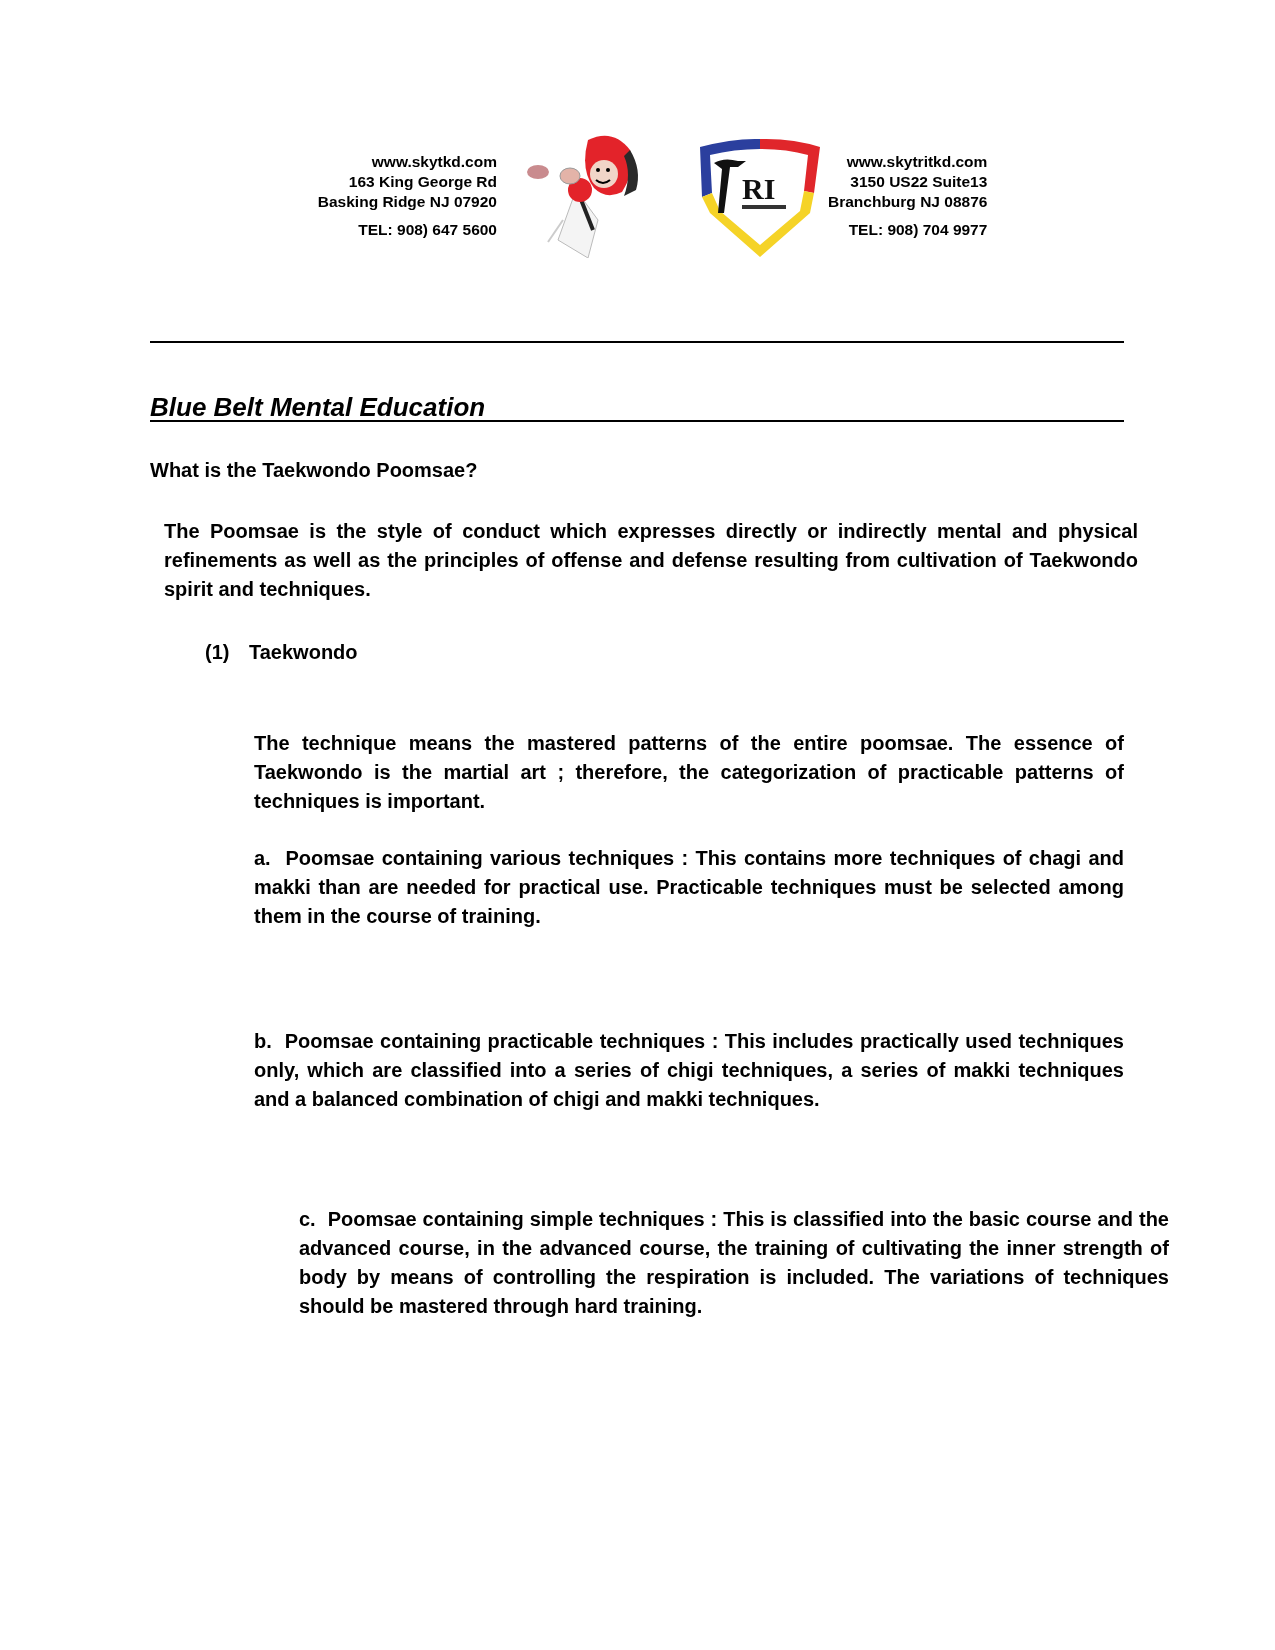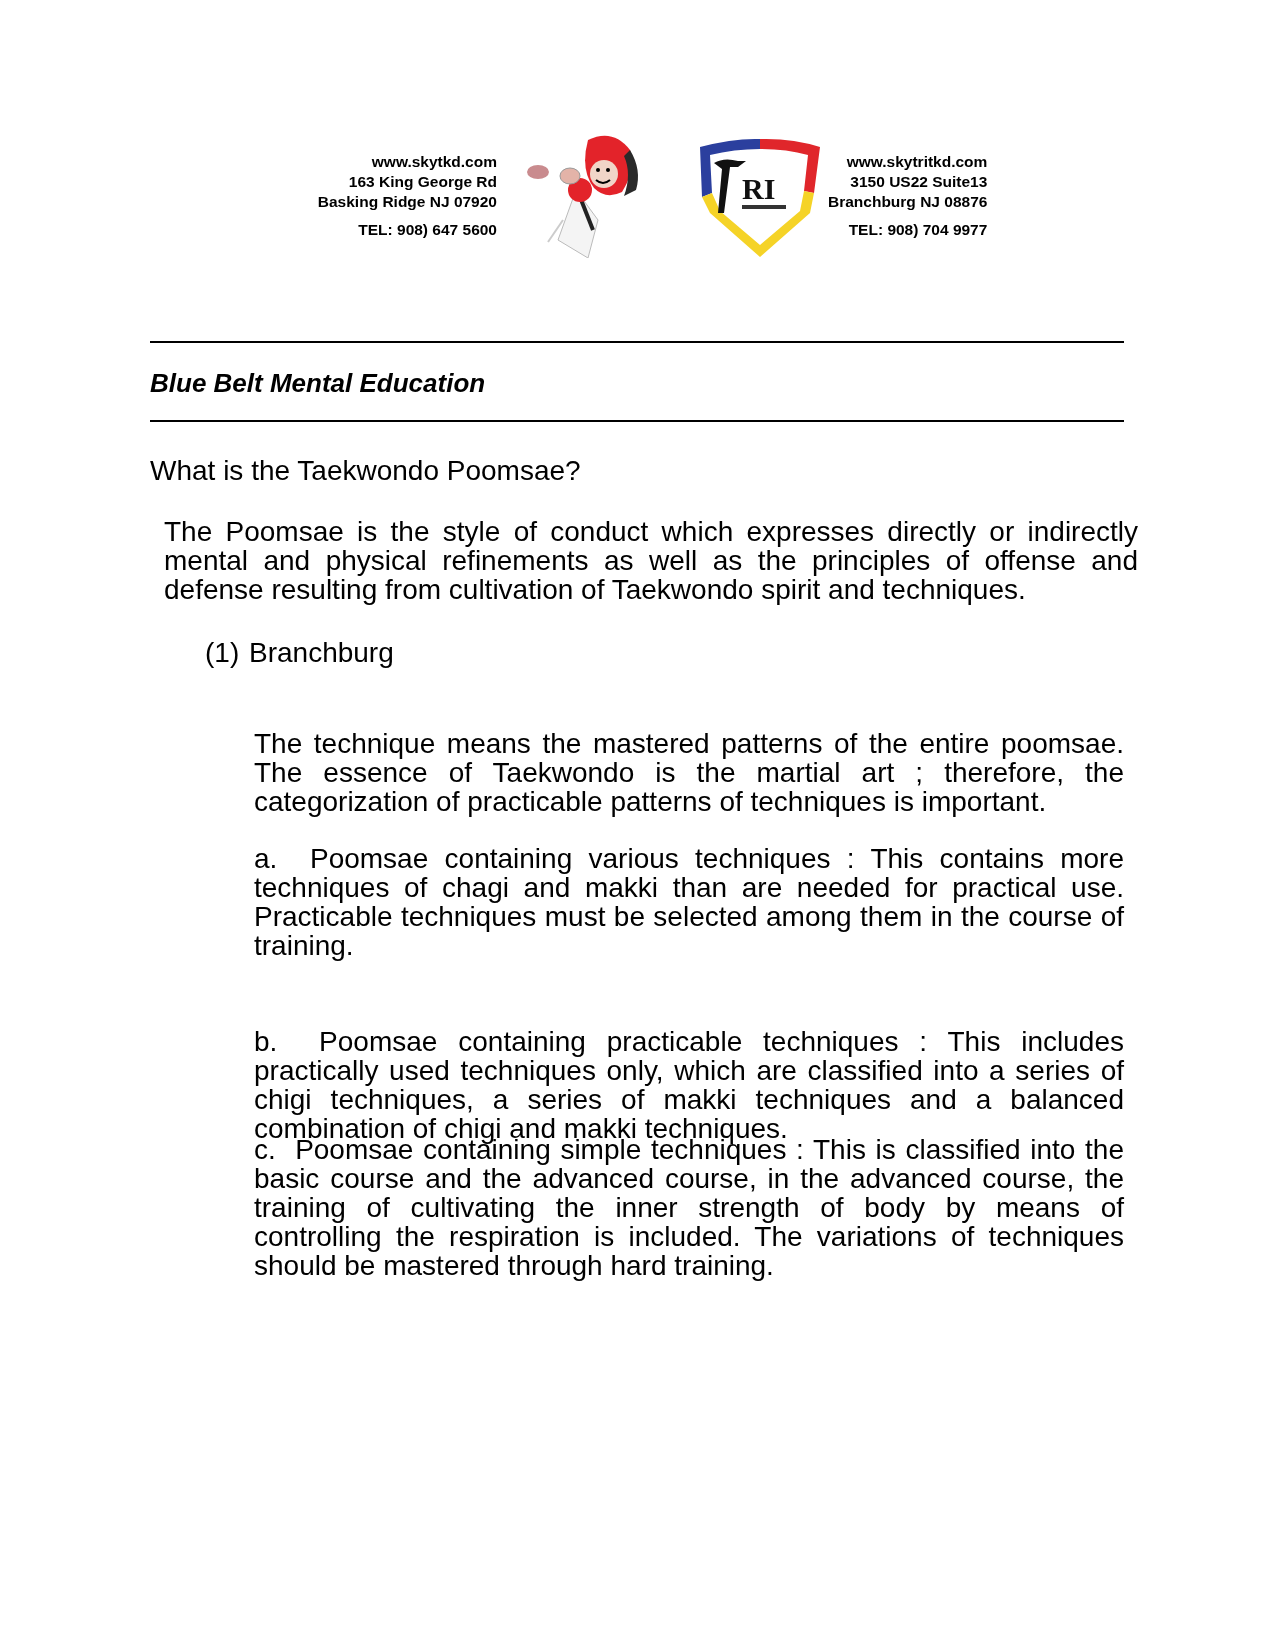--- a/index.html
+++ b/index.html
@@ -11,31 +11,31 @@
   .addr div { white-space: nowrap; }
   .addr .tel { margin-top: 8px; }
   .addr-left { right: 778px; top: 152px; text-align: right; }
   .addr-right { left: 828px; top: 152px; text-align: right; }
   .logo { position: absolute; }
   .logo-kid { left: 518px; top: 130px; width: 140px; height: 128px; }
   .logo-tri { left: 694px; top: 133px; width: 132px; height: 126px; }
   .rule { position: absolute; left: 150px; width: 974px; height: 0; border-top: 2px solid #000; }
   .rule-top { top: 341px; }
   .rule-bottom { top: 420px; }
-  .title { position: absolute; left: 150px; top: 368px; font-size: 26px; font-weight: bold; font-style: italic; white-space: nowrap; }
-  .p { position: absolute; font-size: 28px; line-height: 29px; text-align: justify; text-align-last: left; }
+  .title { position: absolute; left: 150px; top: 392px; font-size: 26px; font-weight: bold; font-style: italic; white-space: nowrap; }
+  .p { position: absolute; font-size: 20px; line-height: 29px; text-align: justify; text-align-last: left; font-weight: bold; }
   .q { left: 150px; top: 456px; white-space: nowrap; }
   .intro { left: 164px; top: 517px; width: 974px; }
   .sub { left: 205px; top: 638px; white-space: nowrap; }
   .sub .num { display: inline-block; width: 44px; }
   .body { left: 254px; width: 870px; }
   .tech { top: 729px; }
   .a { top: 844px; }
   .b { top: 1027px; }
-  .c { top: 1135px; }
+  .c { top: 1205px; margin-left: 45px; }
 </style>
 </head>
 <body>
 
 <div>
   <div class="addr addr-left">
     <div>www.skytkd.com</div>
     <div>163 King George Rd</div>
     <div>Basking Ridge NJ 07920</div>
     <div class="tel">TEL: 908) 647 5600</div>
@@ -75,21 +75,21 @@
 </div>
 
 <div class="rule rule-top"></div>
 <div class="title">Blue Belt Mental Education</div>
 <div class="rule rule-bottom"></div>
 
 <div class="p q">What is the Taekwondo Poomsae?</div>
 <div class="p intro">The Poomsae is the style of conduct which expresses directly or indirectly mental and physical refinements as well as the principles of offense and defense resulting from cultivation of Taekwondo spirit and techniques.</div>
 
 <div class="p sub">
-  <span class="num">(1)</span><span>Branchburg</span>
+  <span class="num">(1)</span><span>Taekwondo</span>
 </div>
 
 <div class="p body tech">The technique means the mastered patterns of the entire poomsae. The essence of Taekwondo is the martial art ; therefore, the categorization of practicable patterns of techniques is important.</div>
 
 <div class="p body a"><span>a.</span>&nbsp; <span>Poomsae containing various techniques : This contains more techniques of chagi and makki than are needed for practical use. Practicable techniques must be selected among them in the course of training.</span></div>
 
 <div class="p body b"><span>b.</span>&nbsp; <span>Poomsae containing practicable techniques : This includes practically used techniques only, which are classified into a series of chigi techniques, a series of makki techniques and a balanced combination of chigi and makki techniques.</span></div>
 
 <div class="p body c"><span>c.</span>&nbsp; <span>Poomsae containing simple techniques : This is classified into the basic course and the advanced course, in the advanced course, the training of cultivating the inner strength of body by means of controlling the respiration is included. The variations of techniques should be mastered through hard training.</span></div>
 

